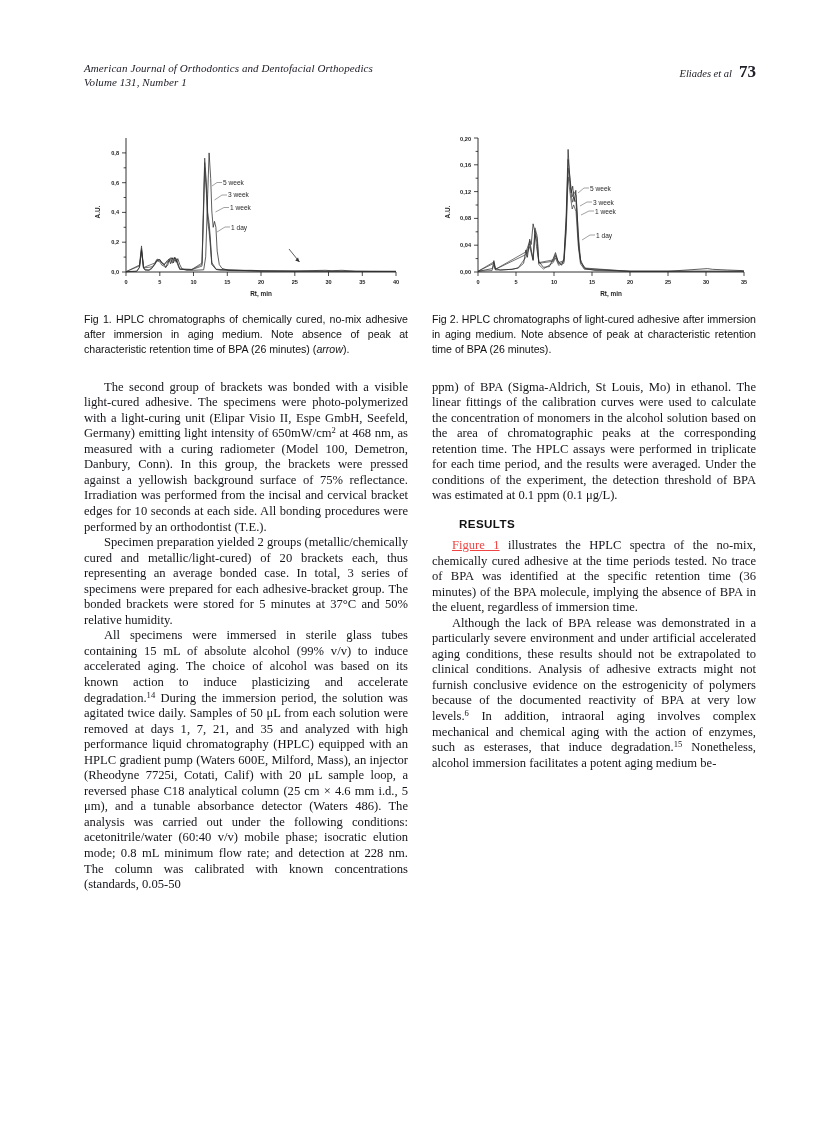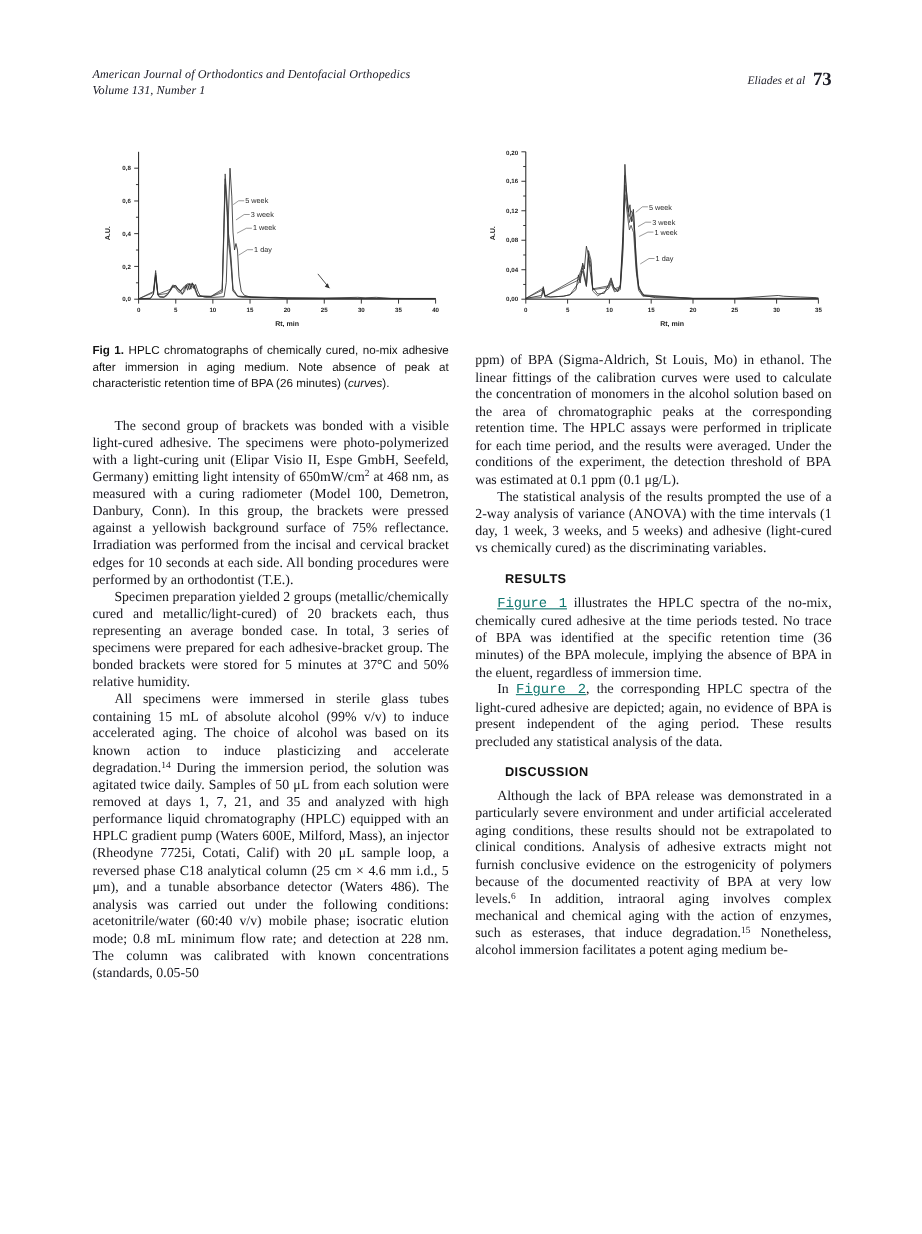--- a/index.html
+++ b/index.html
@@ -76,42 +76,42 @@
   .figbox svg { display: block; }
 
   .figcaption {
     font-family: "Liberation Sans", sans-serif;
     font-size: 10.6px;
     line-height: 15.2px;
     color: #111;
     text-align: justify;
     margin-top: 14px;
   }
-  .figcaption b { font-weight: bold; }
+  .figcaption b { font-weight: normal; }
   .figcaption i { font-style: italic; }
 
   
   p.body {
     font-family: "Liberation Serif", serif;
     font-size: 12.6px;
     line-height: 15.55px;
     text-align: justify;
     text-justify: inter-word;
     margin: 0;
     text-indent: 20px;
     color: #15151c;
     hyphens: none;
   }
   p.body.cont { text-indent: 0; }
   p.body sup {
     font-size: 8.6px;
     vertical-align: 4px;
     line-height: 0;
   }
-  .xref { color: #0f766e; font-family: Liberation Mono, monospace; }
+  .xref { color: #ef4444; }
 
   h3.head {
     font-family: "Liberation Sans", sans-serif;
     font-size: 11.6px;
     font-weight: bold;
     margin: 13px 0 8px 0;
     color: #111;
     letter-spacing: 0.2px;
   }
   h3.head.caps { letter-spacing: 0.4px; padding-left: 27px; }
@@ -218,21 +218,21 @@
             <text class="serieslabel" x="147" y="109.5">1 day</text>
 
             <g>
               <line x1="205" y1="129" x2="215.5" y2="142" stroke="#333" stroke-width="0.8"></line>
               <path d="M215.5,142 L211.2,140.6 L214,137.4 Z" fill="#333"></path>
             </g>
           </g>
         </svg>
       </div>
       <div class="figcaption">
-        <b>Fig 1.</b><span> HPLC chromatographs of chemically cured, no-mix adhesive after immersion in aging medium. Note absence of peak at characteristic retention time of BPA (26 minutes) (</span><i>curves</i><span>).</span>
+        <b>Fig 1.</b><span> HPLC chromatographs of chemically cured, no-mix adhesive after immersion in aging medium. Note absence of peak at characteristic retention time of BPA (26 minutes) (</span><i>arrow</i><span>).</span>
       </div>
     </div>
 
     <div class="figgap"></div>
 
     <p class="body"><span>The second group of brackets was bonded with a visible light-cured adhesive. The specimens were photo-polymerized with a light-curing unit (Elipar Visio II, Espe GmbH, Seefeld, Germany) emitting light intensity of 650mW/cm</span><sup>2</sup><span> at 468 nm, as measured with a curing radiometer (Model 100, Demetron, Danbury, Conn). In this group, the brackets were pressed against a yellowish background surface of 75% reflectance. Irradiation was performed from the incisal and cervical bracket edges for 10 seconds at each side. All bonding procedures were performed by an orthodontist (T.E.).</span></p>
 
     <p class="body">Specimen preparation yielded 2 groups (metallic/chemically cured and metallic/light-cured) of 20 brackets each, thus representing an average bonded case. In total, 3 series of specimens were prepared for each adhesive-bracket group. The bonded brackets were stored for 5 minutes at 37°C and 50% relative humidity.</p>
 
 
@@ -309,31 +309,31 @@
             <path class="leader" d="M148,86 L155,82 L160,82"></path>
             <path class="leader" d="M149,95 L157,91 L162,91"></path>
             <path class="leader" d="M150,120 L158,115 L163,115"></path>
             <text class="serieslabel" x="158" y="70.5">5 week</text>
             <text class="serieslabel" x="161" y="84.5">3 week</text>
             <text class="serieslabel" x="163" y="93.5">1 week</text>
             <text class="serieslabel" x="164" y="117.5">1 day</text>
           </g>
         </svg>
       </div>
+      <div class="figcaption">
+        <b>Fig 2.</b><span> HPLC chromatographs of light-cured adhesive after immersion in aging medium. Note absence of peak at characteristic retention time of BPA (26 minutes).</span>
+      </div>
     </div>
 
     <div class="figgap"></div>
 
     <p class="body cont">ppm) of BPA (Sigma-Aldrich, St Louis, Mo) in ethanol. The linear fittings of the calibration curves were used to calculate the concentration of monomers in the alcohol solution based on the area of chromatographic peaks at the corresponding retention time. The HPLC assays were performed in triplicate for each time period, and the results were averaged. Under the conditions of the experiment, the detection threshold of BPA was estimated at 0.1 ppm (0.1 μg/L).</p>
-    <p class="body">The statistical analysis of the results prompted the use of a 2-way analysis of variance (ANOVA) with the time intervals (1 day, 1 week, 3 weeks, and 5 weeks) and adhesive (light-cured vs chemically cured) as the discriminating variables.</p>
 
     <h3 class="head caps">RESULTS</h3>
 
     <p class="body"><a class="xref" href="#">Figure 1</a><span> illustrates the HPLC spectra of the no-mix, chemically cured adhesive at the time periods tested. No trace of BPA was identified at the specific retention time (36 minutes) of the BPA molecule, implying the absence of BPA in the eluent, regardless of immersion time.</span></p>
 
-    <p class="body"><span>In </span><a class="xref" href="#">Figure 2</a><span>, the corresponding HPLC spectra of the light-cured adhesive are depicted; again, no evidence of BPA is present independent of the aging period. These results precluded any statistical analysis of the data.</span></p>
-
-    <h3 class="head caps">DISCUSSION</h3>
+
 
     <p class="body"><span>Although the lack of BPA release was demonstrated in a particularly severe environment and under artificial accelerated aging conditions, these results should not be extrapolated to clinical conditions. Analysis of adhesive extracts might not furnish conclusive evidence on the estrogenicity of polymers because of the documented reactivity of BPA at very low levels.</span><sup>6</sup><span> In addition, intraoral aging involves complex mechanical and chemical aging with the action of enzymes, such as esterases, that induce degradation.</span><sup>15</sup><span> Nonetheless, alcohol immersion facilitates a potent aging medium be-</span></p>
   </div>
 
 </div>
 
 </body></html>

